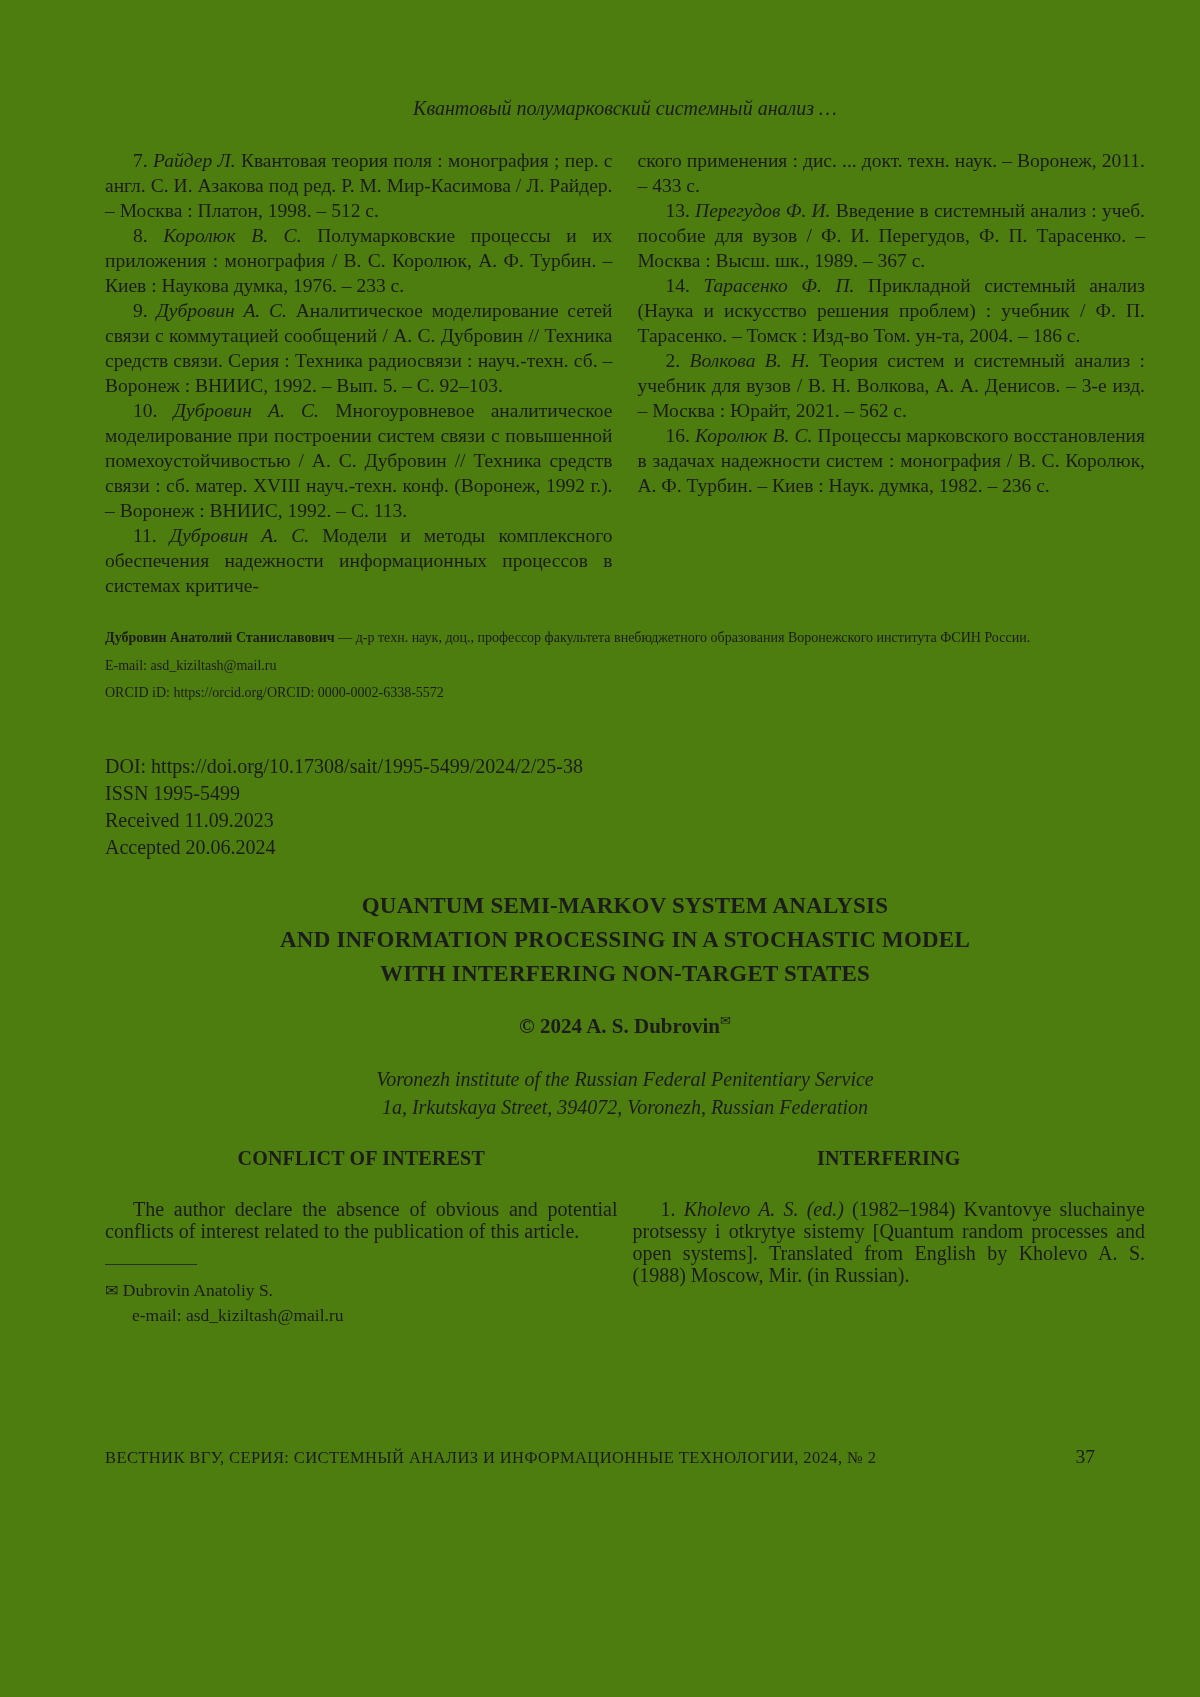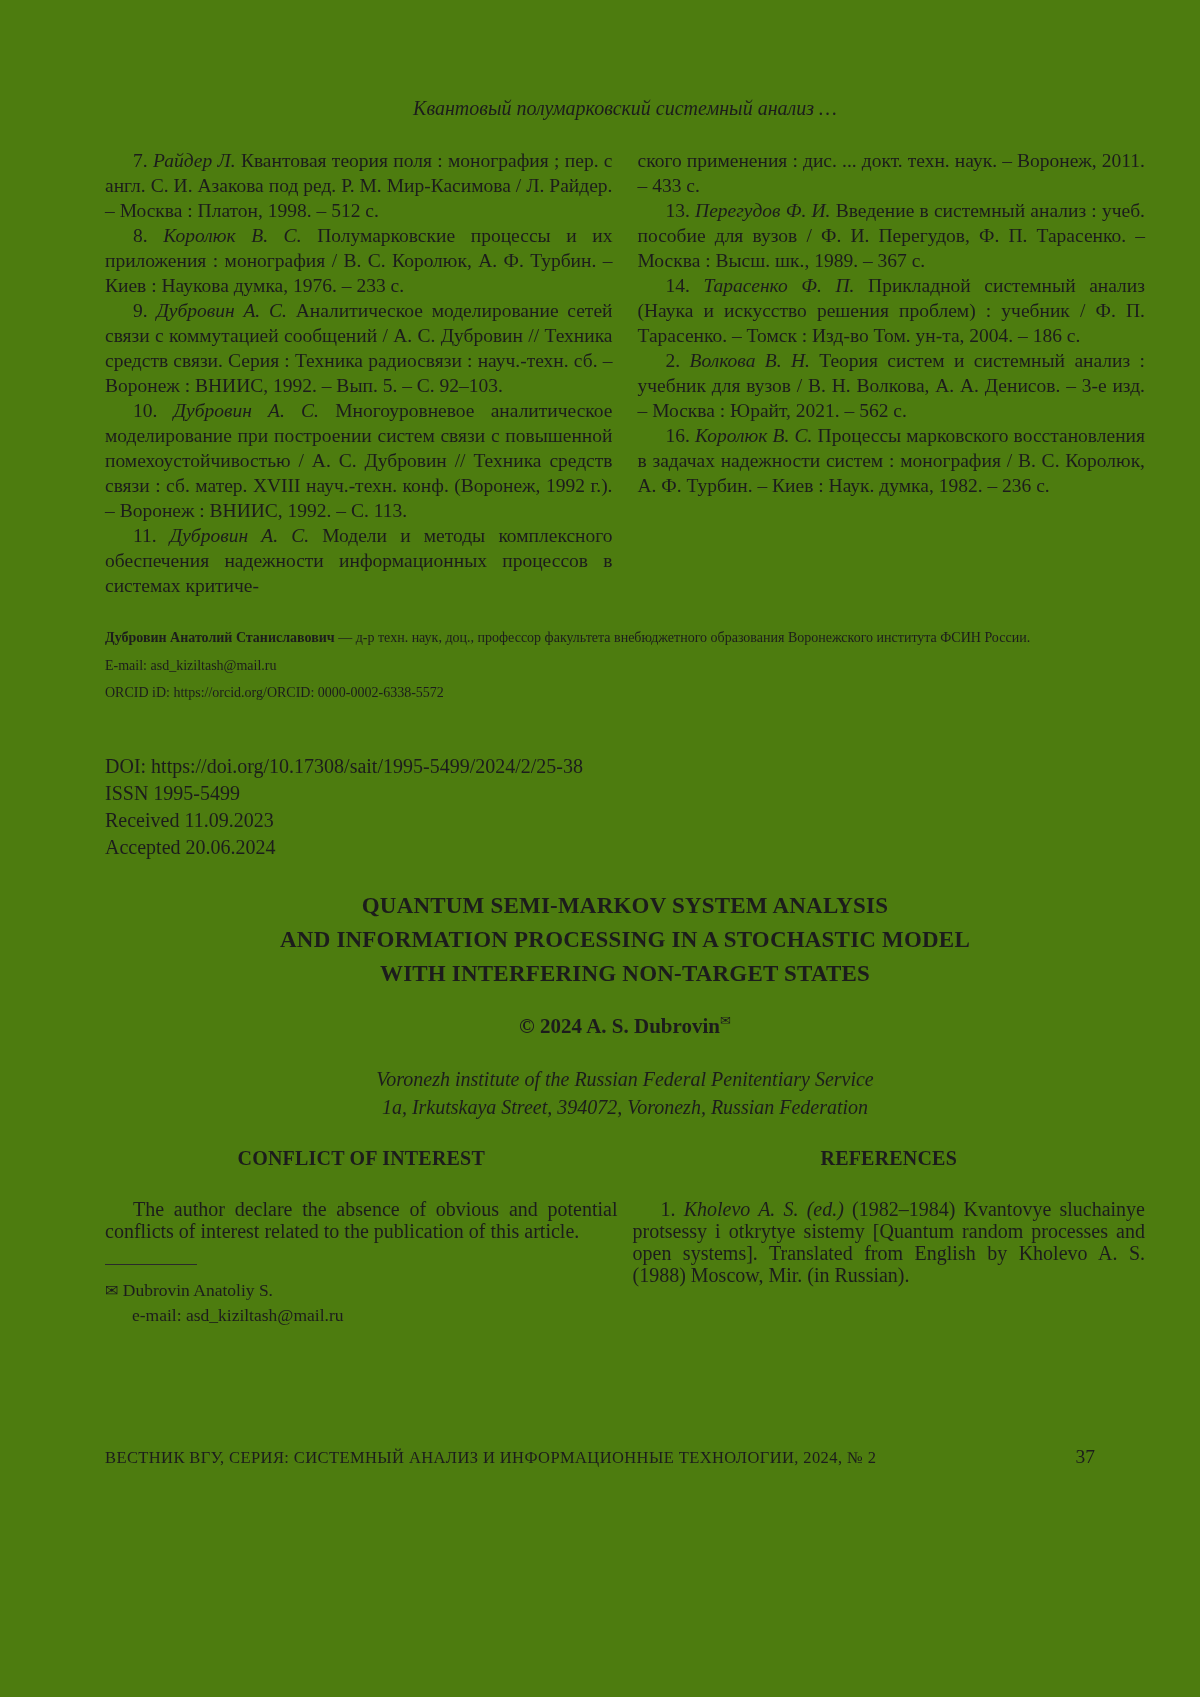--- a/index.html
+++ b/index.html
@@ -140,21 +140,21 @@
     <div class="col">
       <h2>CONFLICT OF INTEREST</h2>
       <p class="body-par indent">The author declare the absence of obvious and potential conflicts of interest related to the publication of this article.</p>
       <div class="footnote">
         <div class="footnote-rule"></div>
         <p class="fn-line"><span class="fn-env">✉</span> <span>Dubrovin Anatoliy S.</span></p>
         <p class="fn-line fn-email">e-mail: asd_kiziltash@mail.ru</p>
       </div>
     </div>
     <div class="col">
-      <h2>REFERENCES</h2>
+      <h2>INTERFERING</h2>
       <p class="body-par ref"><span>1. </span><i>Kholevo A. S. (ed.)</i><span> (1982–1984) Kvantovye sluchainye protsessy i otkrytye sistemy [Quantum random processes and open systems]. Translated from English by Kholevo A. S. (1988) Moscow, Mir. (in Russian).</span></p>
     </div>
   </div>
 
   <div class="footer">
     <span>ВЕСТНИК ВГУ, СЕРИЯ: СИСТЕМНЫЙ АНАЛИЗ И ИНФОРМАЦИОННЫЕ ТЕХНОЛОГИИ, 2024, № 2</span>
     <span class="pagenum">37</span>
   </div>
 
 </div>

